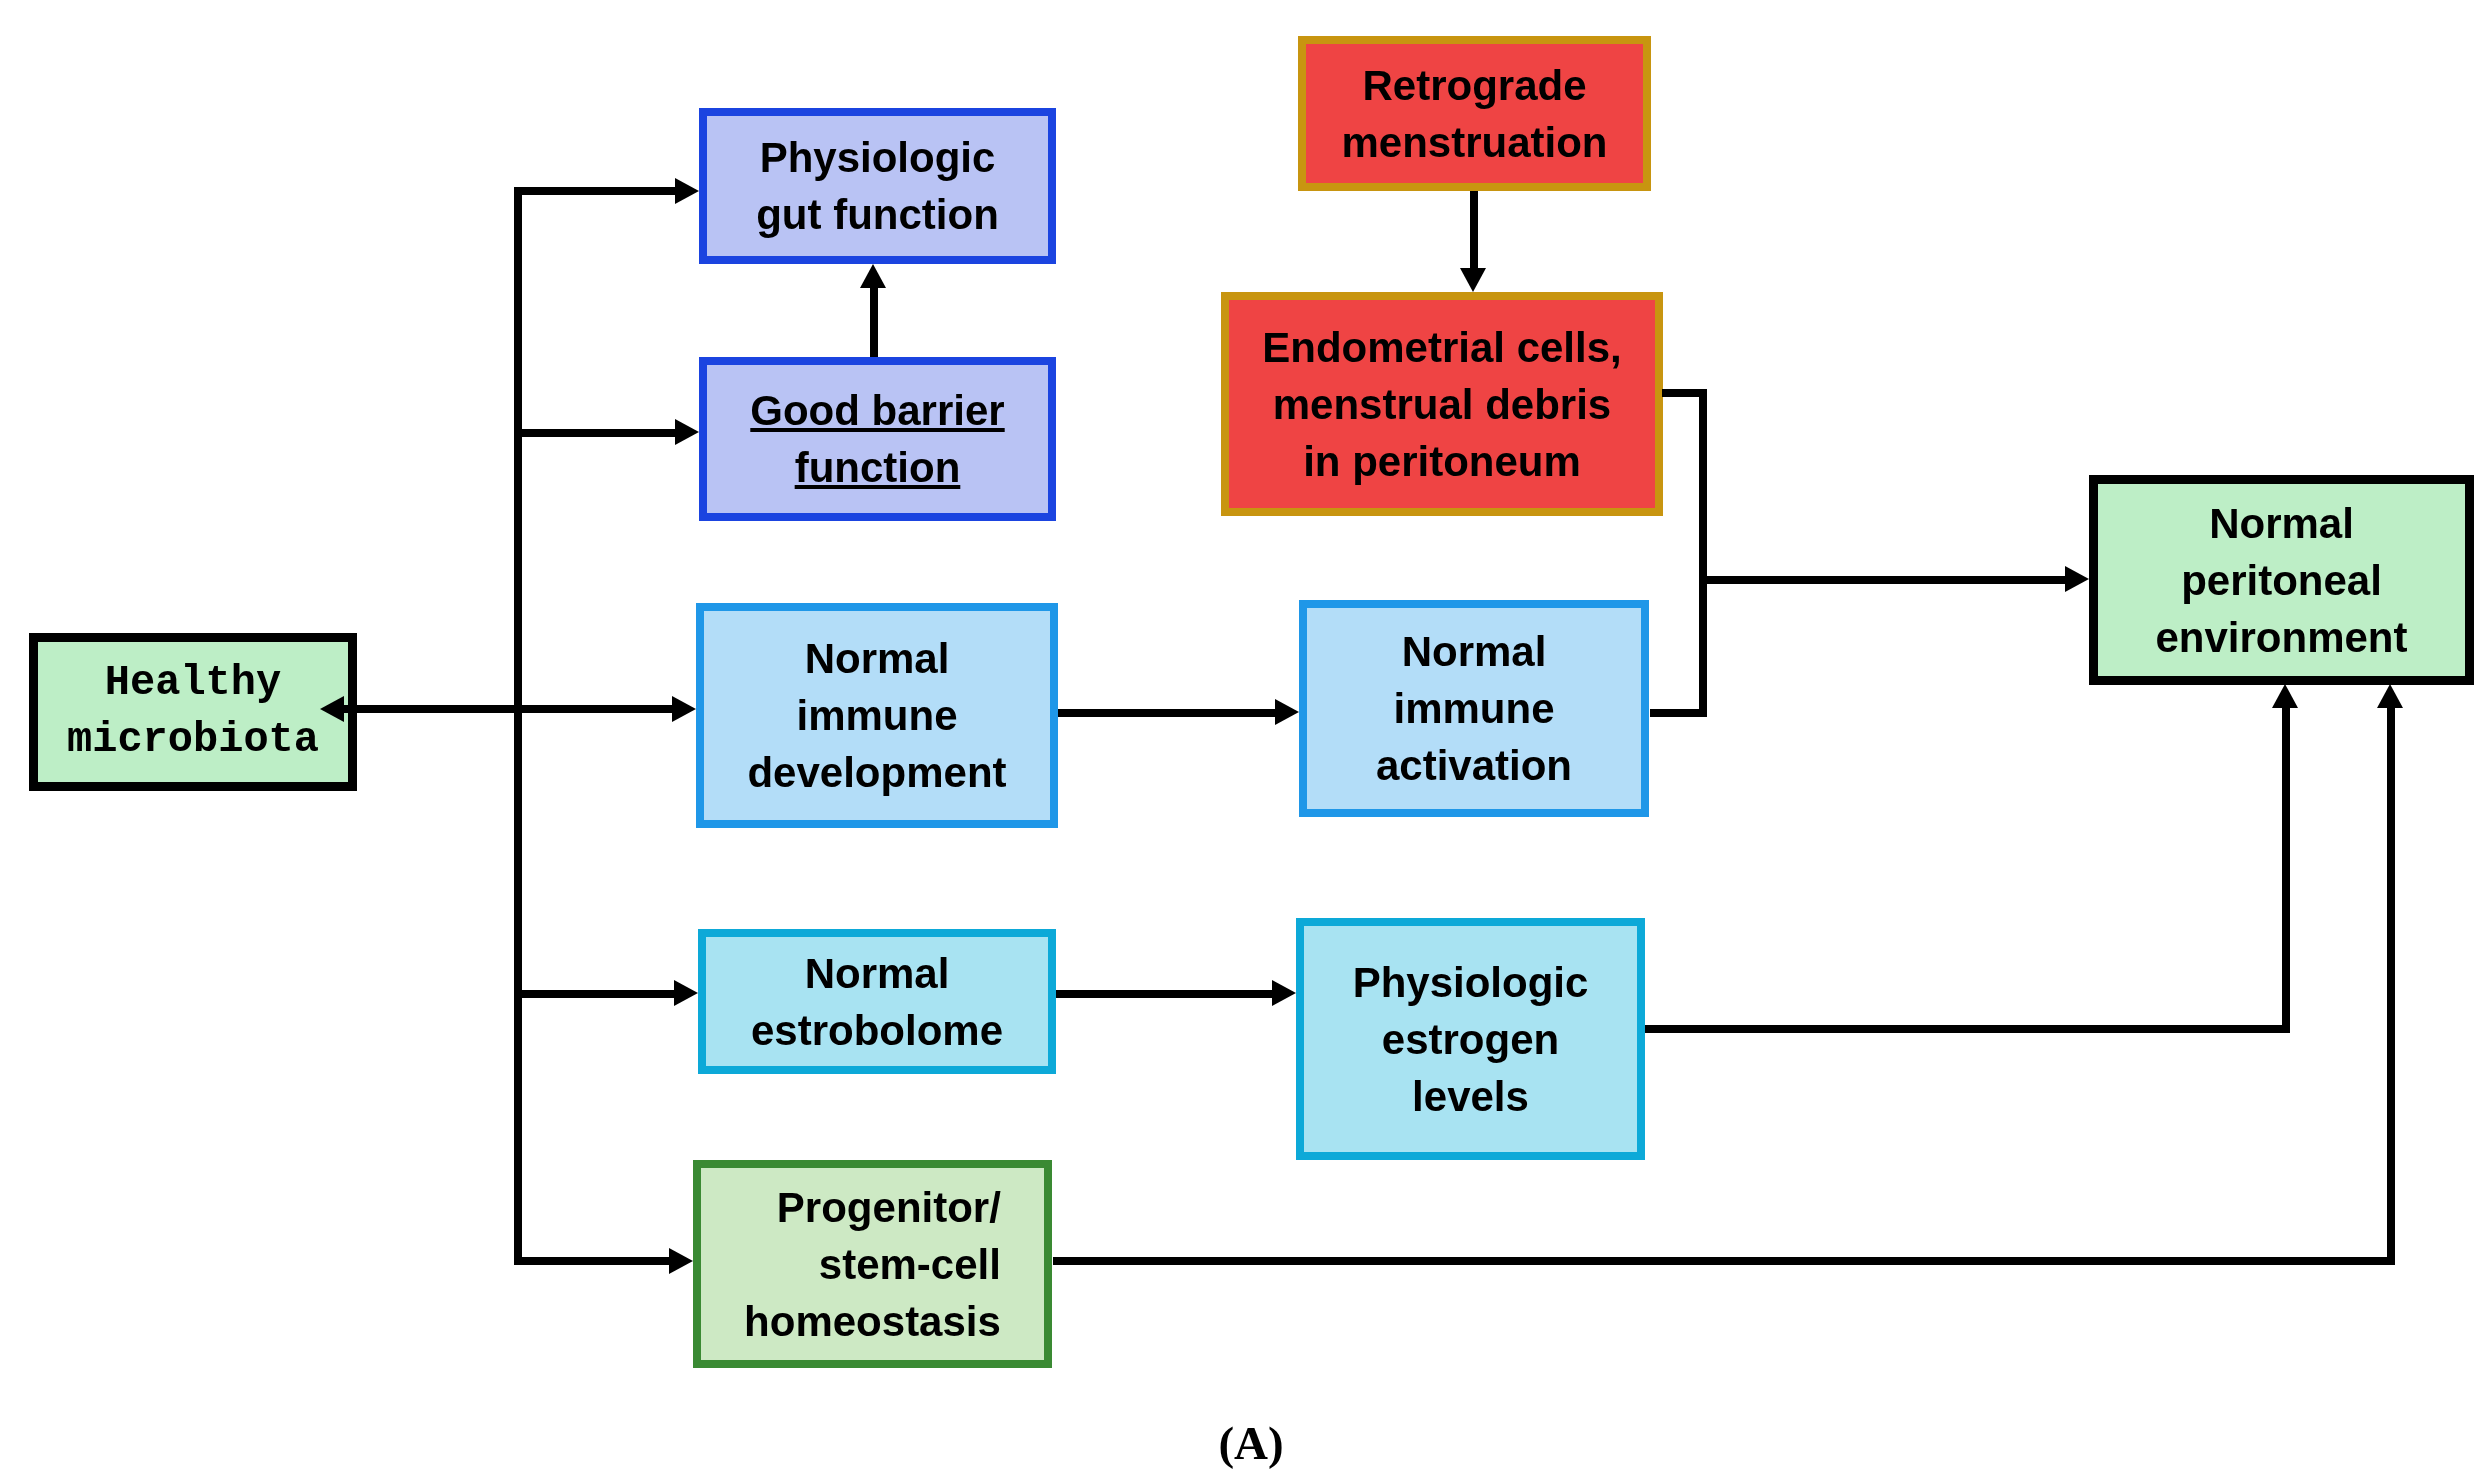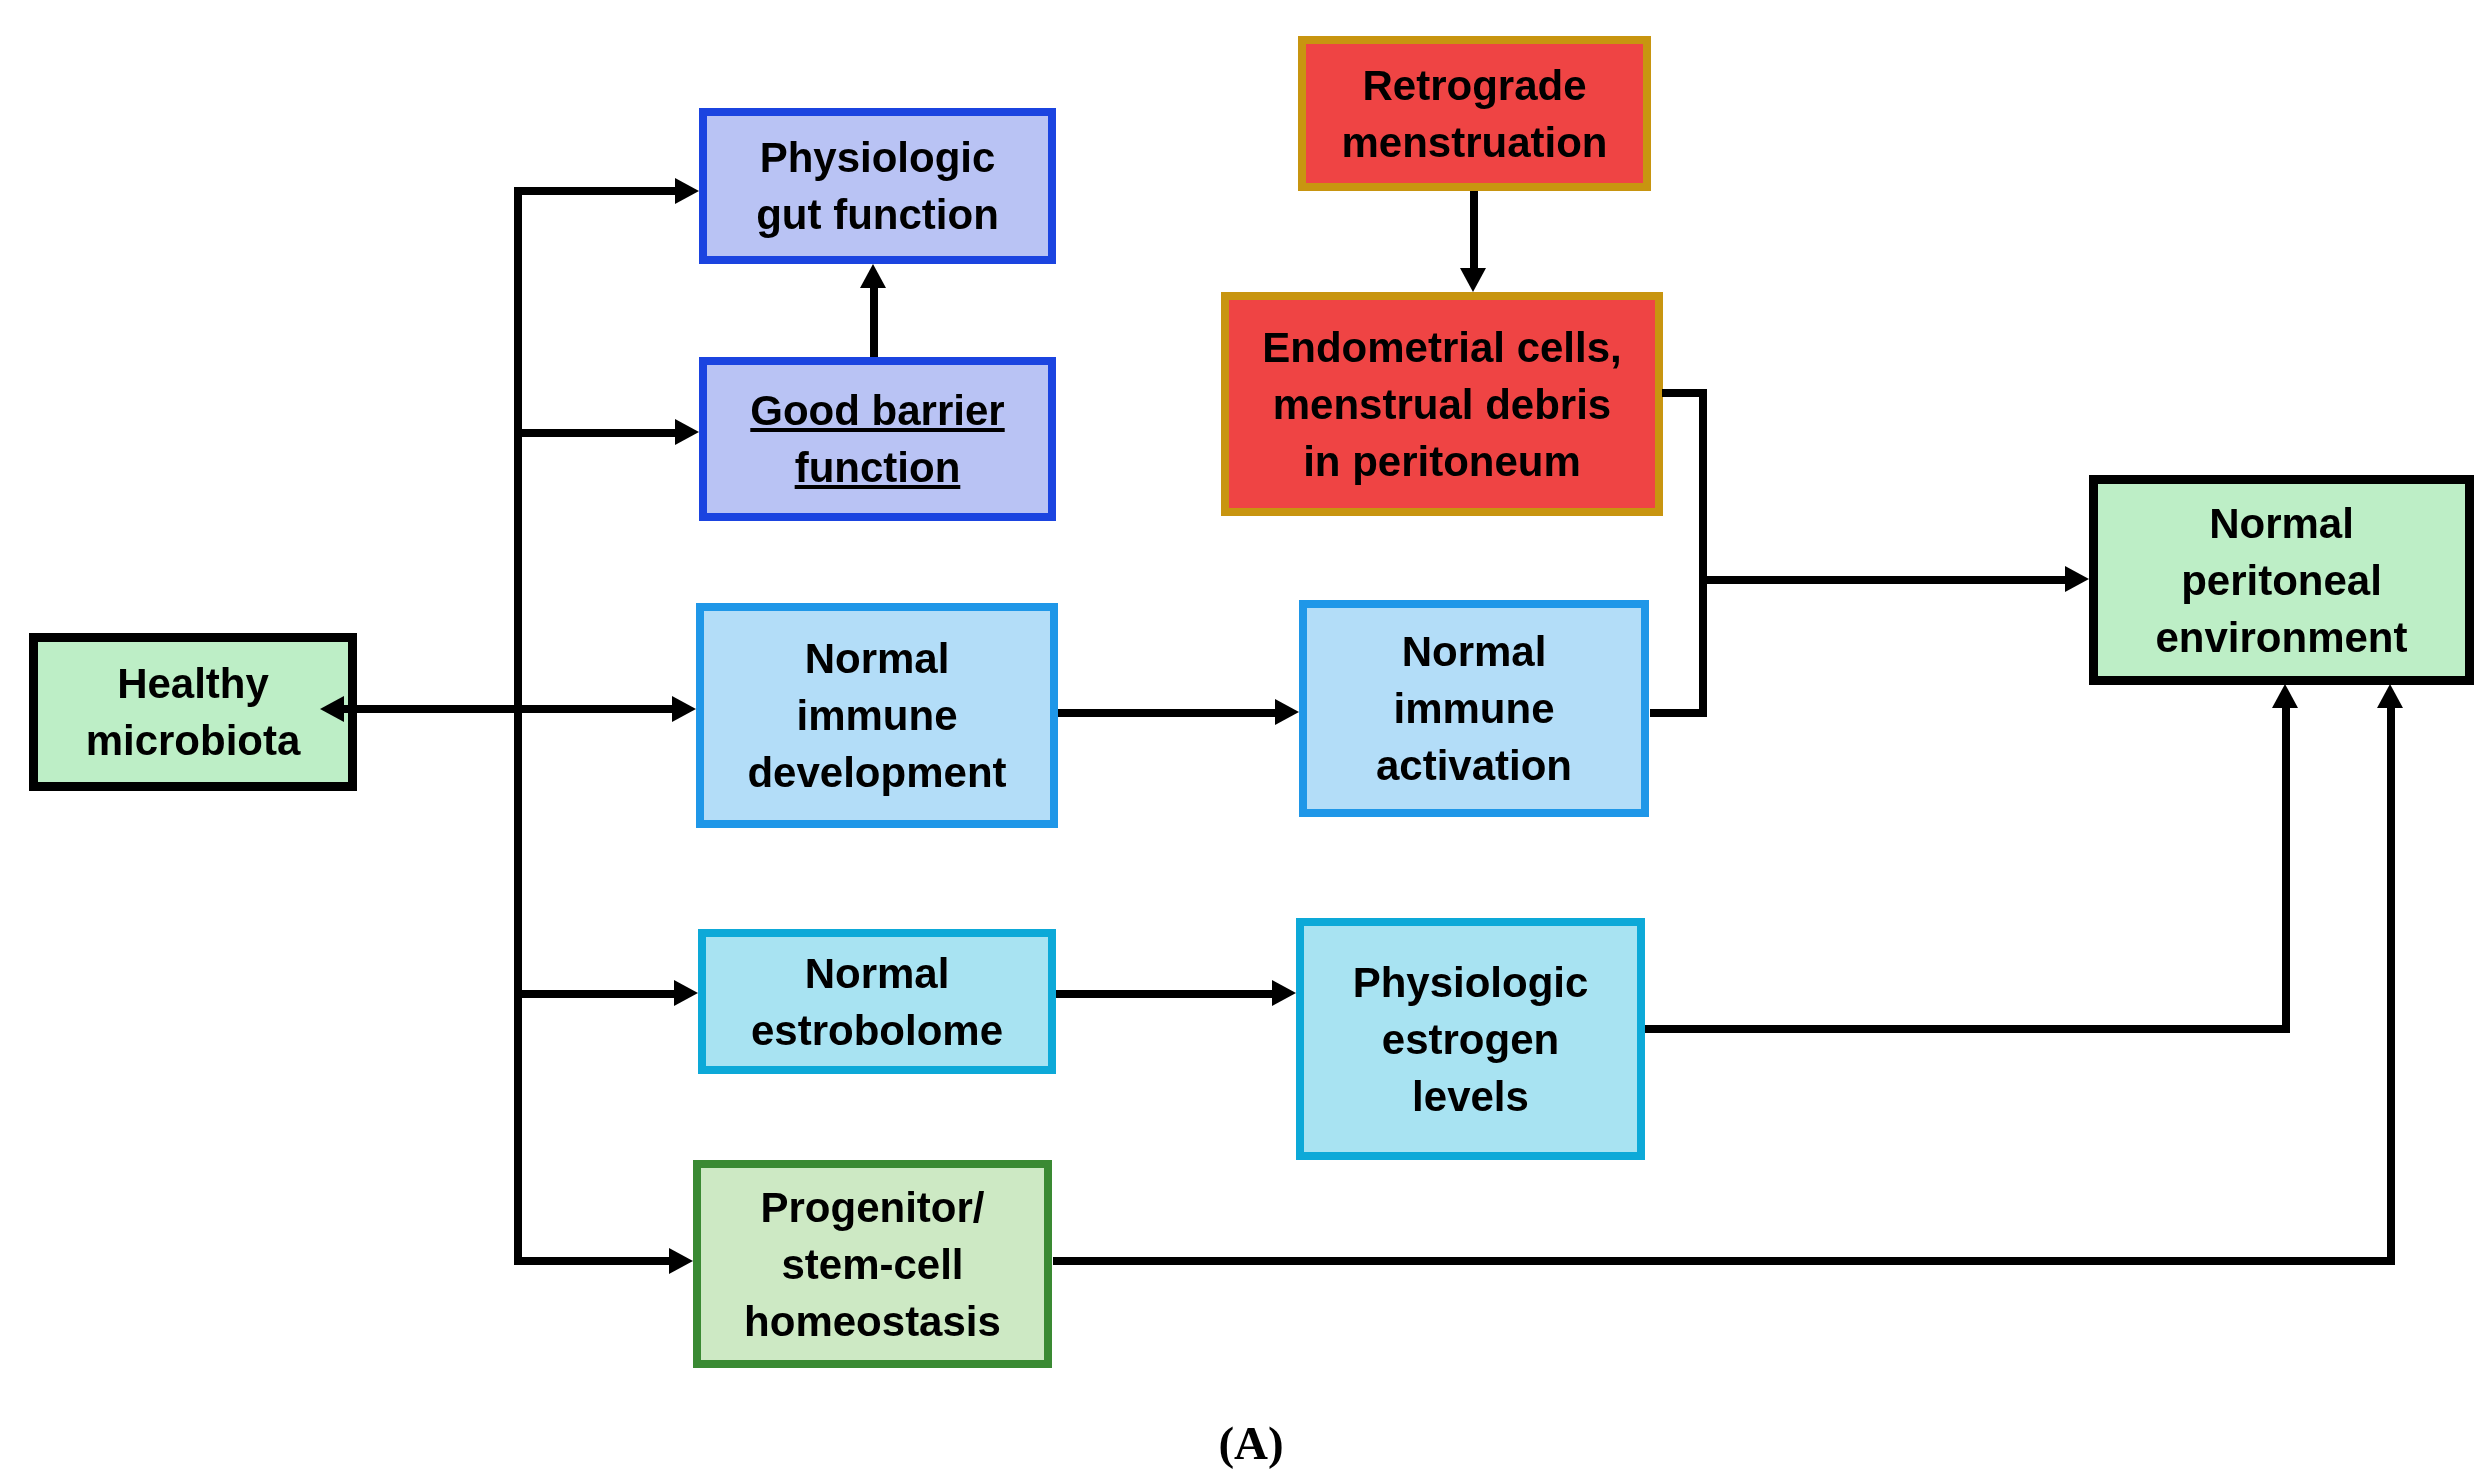--- a/index.html
+++ b/index.html
@@ -22,21 +22,21 @@
     font-size: 42px;
     line-height: 57px;
     color: #000000;
     white-space: pre-line;
   }
   .n-periwinkle { background: #b9c3f4; border: 8.4px solid #1b44e0; }
   .n-lightblue  { background: #b3ddf8; border: 8.4px solid #1f97e8; }
   .n-cyan       { background: #a8e3f2; border: 8.4px solid #0da9d8; }
   .n-tan        { background: #ef4444; border: 8.4px solid #c89510; }
   .n-green-blk  { background: #bdeec6; border: 9.6px solid #000000; }
-  .n-green-grn  { background: #cde9c4; border: 8.4px solid #3a8a33; }
+  .n-green-grn  { background: #cde9c4; border: 8.4px solid #3a8a33; text-align: right; }
   .line { position: absolute; background: #000000; }
   .arr { position: absolute; width: 0; height: 0; }
   .arr.r { border-top: 13px solid transparent; border-bottom: 13px solid transparent; border-left: 24px solid #000000; }
   .arr.l { border-top: 13px solid transparent; border-bottom: 13px solid transparent; border-right: 24px solid #000000; }
   .arr.u { border-left: 13px solid transparent; border-right: 13px solid transparent; border-bottom: 24px solid #000000; }
   .arr.d { border-left: 13px solid transparent; border-right: 13px solid transparent; border-top: 24px solid #000000; }
   .figure-label {
     position: absolute;
     left: 1173px; top: 1416px; width: 156px;
     text-align: center;
@@ -44,21 +44,21 @@
     font-weight: 700;
     font-size: 47px;
     color: #000000;
   }
 </style>
 </head>
 <body>
 
 <div class="canvas">
 
-  <div class="node n-green-blk" style="left:29px; top:633px; width:328px; height:158px;">Healthy
+  <div class="node n-green-blk" style="left:29px; top:633px; width:328px; height:158px;font-family:Liberation Mono, monospace;">Healthy
 microbiota</div>
 
   <div class="node n-periwinkle" style="left:699px; top:108px; width:357px; height:156px;">Physiologic
 gut function</div>
 
   <div class="node n-periwinkle" style="left:699px; top:357px; width:357px; height:164px;text-decoration:underline;">Good barrier
 function</div>
 
   <div class="node n-lightblue" style="left:696px; top:603px; width:362px; height:225px;">Normal
 immune

